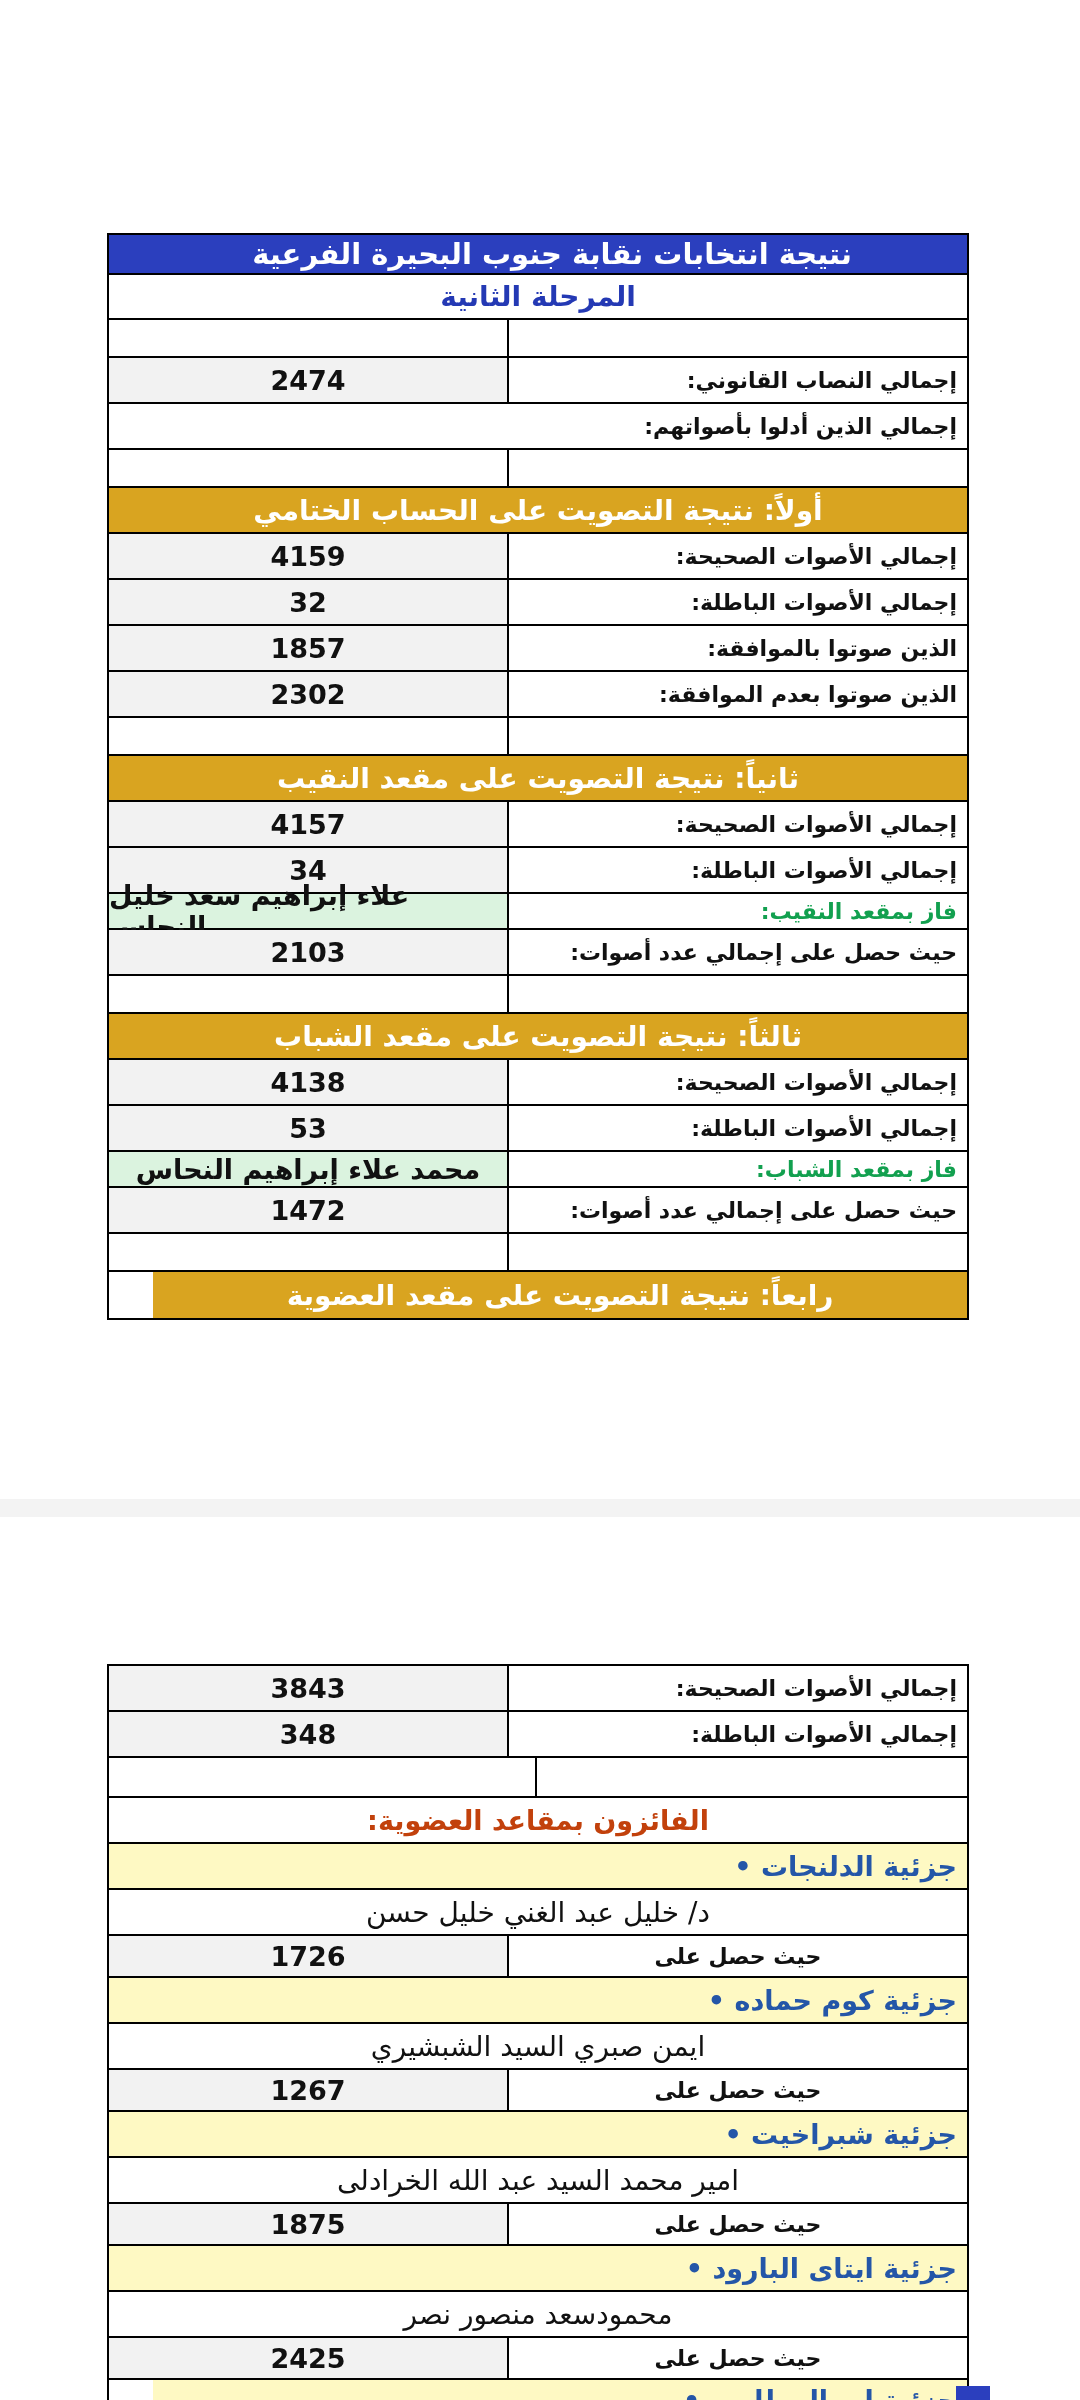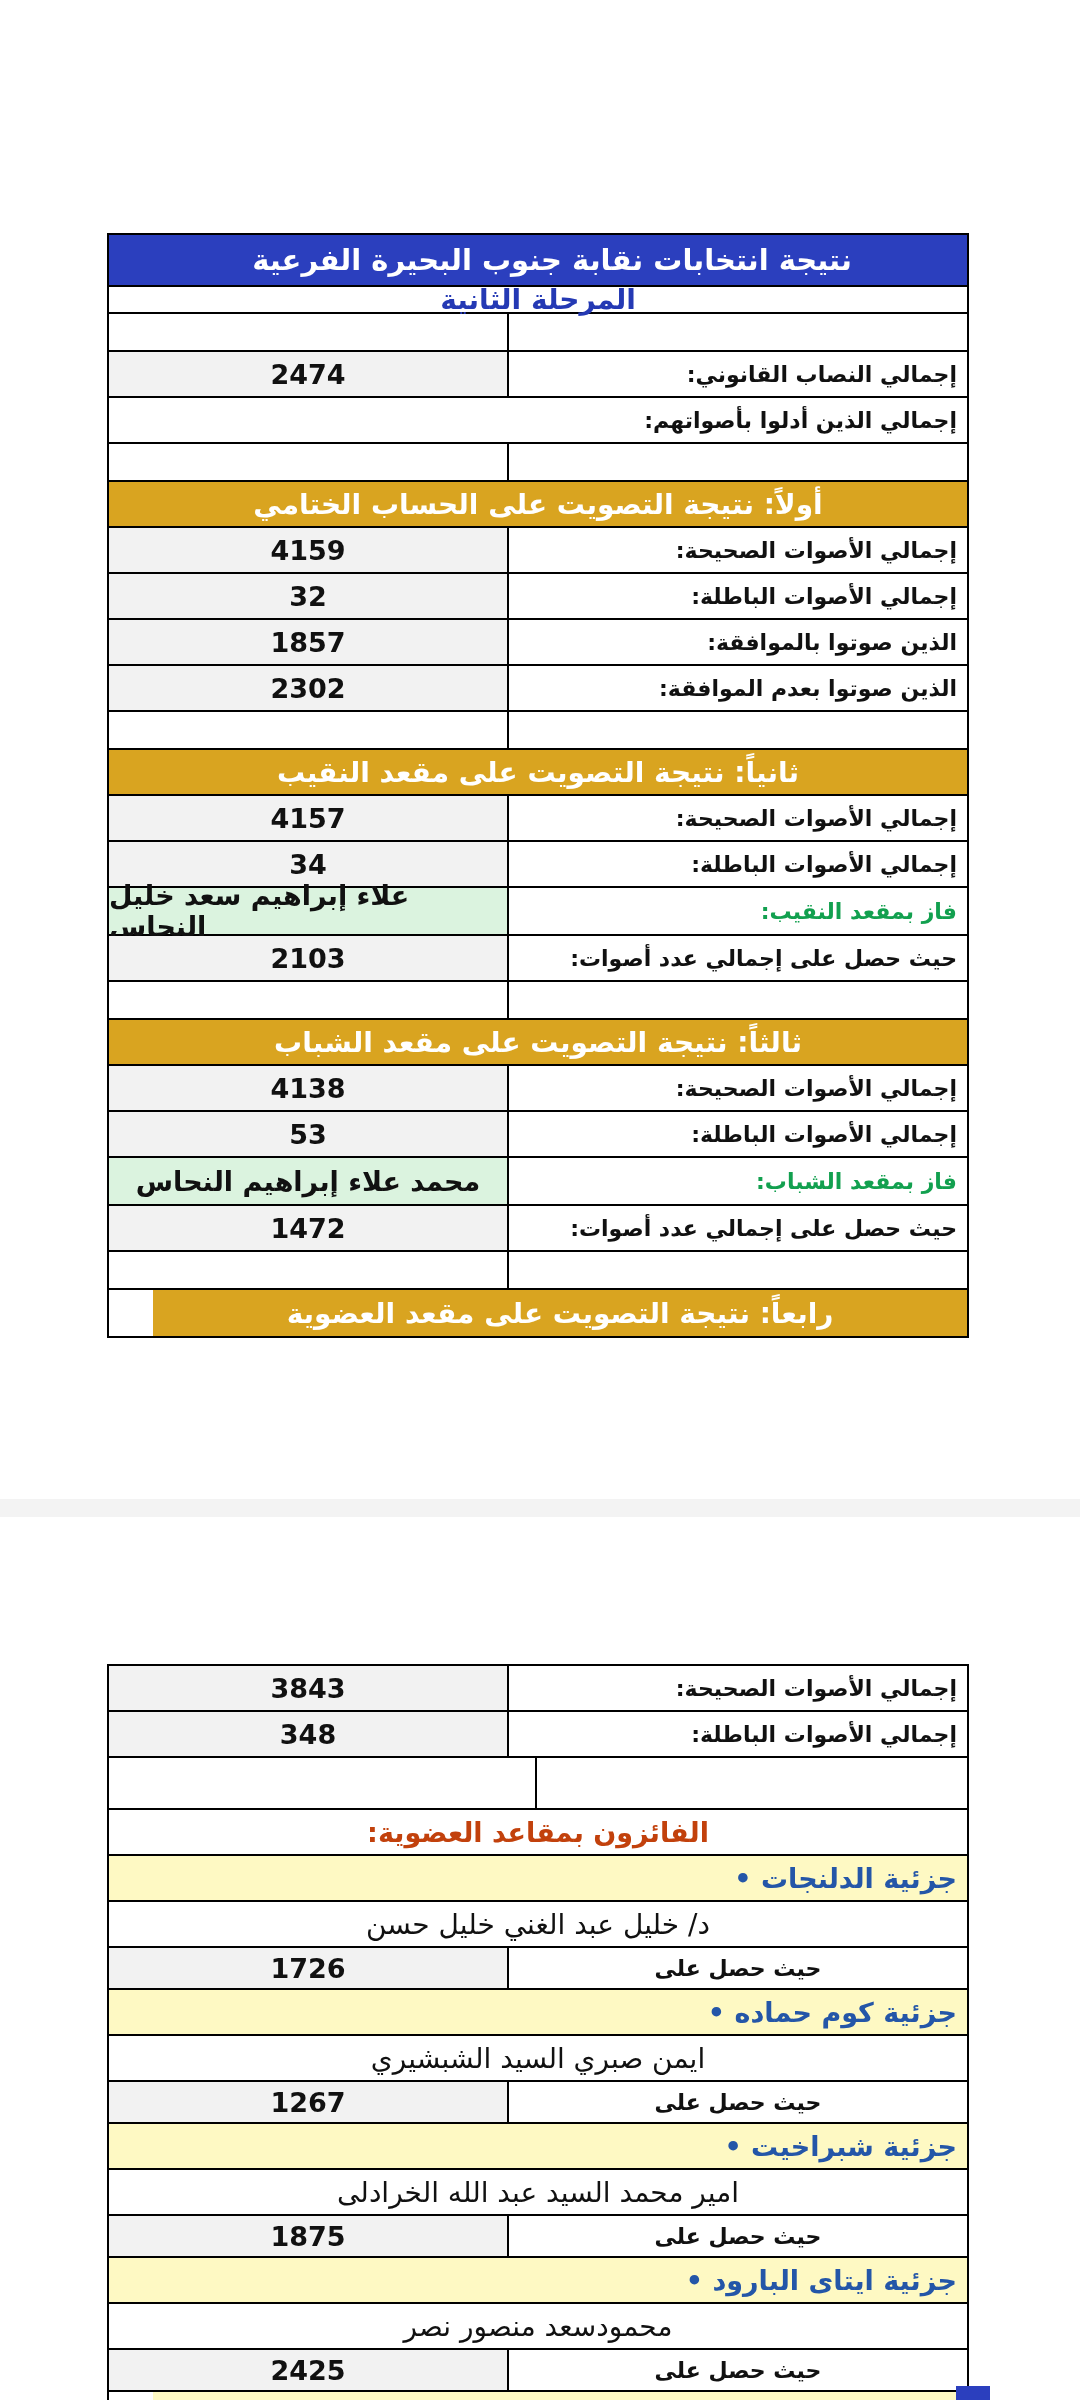--- a/index.html
+++ b/index.html
@@ -85,22 +85,22 @@
     direction: rtl;
     justify-content: flex-start;
     padding: 0 10px;
   }
   .person-name {
     color: #111;
     font-weight: normal;
     font-size: 28px;
     direction: rtl;
   }
-  .h40 { height: 52px; padding-left: 28px; } .h45 { height: 27px; } .h38 { height: 38px; }
-  .h46 { height: 46px; } .h48 { height: 48px; } .h42 { height: 42px; }
+  .h40 { height: 40px; padding-left: 28px; } .h45 { height: 45px; } .h38 { height: 38px; }
+  .h46 { height: 46px; } .h48 { height: 36px; } .h42 { height: 42px; }
   .page-gap {
     position: absolute;
     left: 0; top: 1499px;
     width: 1080px; height: 18px;
     background: #f3f3f3;
   }
   .corner-chip {
     position: absolute;
     left: 956px; top: 2386px;
     width: 34px; height: 14px;

